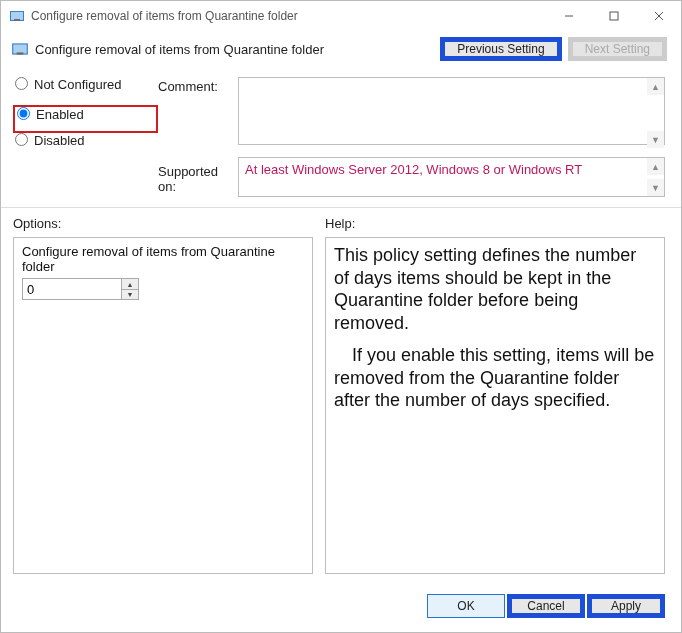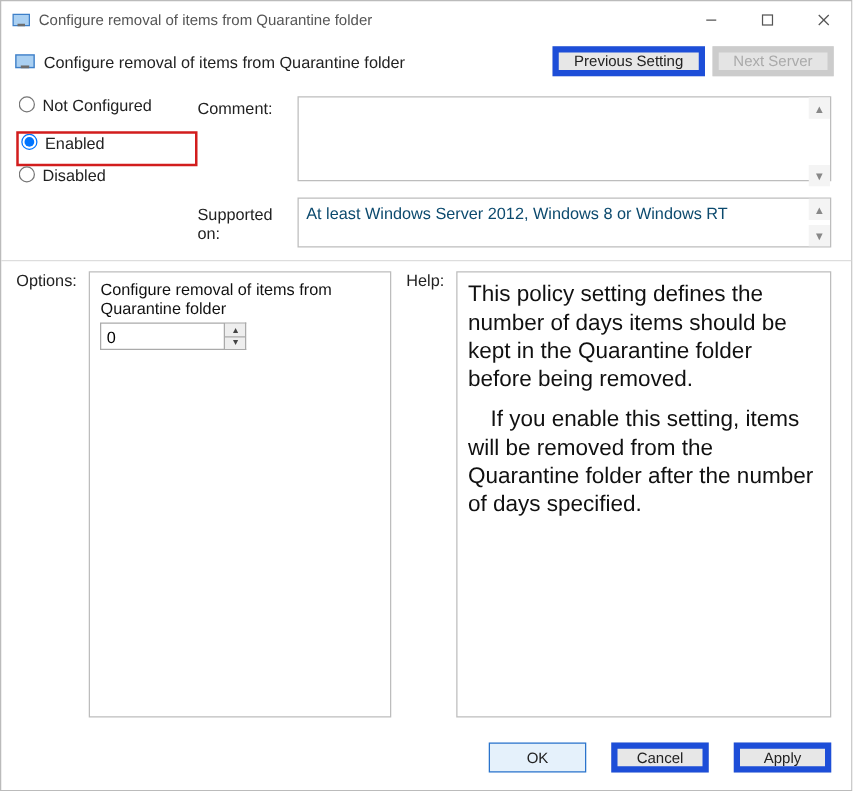--- a/index.html
+++ b/index.html
@@ -21,40 +21,40 @@
   .top-grid { display: flex; }
   .radio-col { width: 145px; padding-top: 4px; }
   .radio-row { display: flex; align-items: flex-start; height: 28px; font-size: 13px; color: #222; padding-left: 2px; }
   .radio-row input { margin: 0 6px 0 0; }
   .highlight { border: 2px solid #d21d1d; }
   .label-col { width: 80px; padding-top: 6px; font-size: 13px; color: #222; }
   .label-col .supp-label { margin-top: 70px; }
   .field-col { flex: 1; display: flex; flex-direction: column; gap: 8px; padding-top: 4px; }
   .textarea { width: 100%; border: 1px solid #bdbdbd; background: #fff; resize: none; padding: 4px; font-size: 13px; }
   .comment-box { height: 68px; }
-  .supported-box { height: 40px; display: flex; align-items: flex-start; padding: 4px 6px; font-size: 13px; color: #0c4a6e; white-space: pre-wrap; }
+  .supported-box { height: 40px; display: flex; align-items: flex-start; padding: 4px 6px; font-size: 13px; color: #be185d; white-space: pre-wrap; }
   .scroll-wrap { position: relative; }
   .scroll-arrows-v { position: absolute; right: 1px; top: 1px; bottom: 1px; width: 17px; display: flex; flex-direction: column; justify-content: space-between; }
   .sa { width: 17px; height: 17px; display: flex; align-items: center; justify-content: center; color: #888; font-size: 9px; background: #f4f4f4; }
   .mid-section { flex: 1; display: flex; padding: 8px 16px 8px 12px; gap: 12px; overflow: hidden; }
-  .col { display: flex; flex-direction: row; gap: 10px; }
+  .col { display: flex; flex-direction: column; }
   .opts-col { width: 300px; }
   .help-col { flex: 1; }
   .section-label { font-size: 13px; color: #222; margin-bottom: 6px; }
   .panel { border: 1px solid #bdbdbd; background: #fff; flex: 1; padding: 6px 8px; font-size: 13px; color: #111; overflow: hidden; }
   .opt-label { font-size: 13px; margin-bottom: 4px; }
   .spinner { display: flex; }
   .spinner input { width: 100px; height: 22px; border: 1px solid #aaa; padding: 0 4px; font-size: 13px; }
   .spin-btns { display: flex; flex-direction: column; border: 1px solid #aaa; border-left: none; }
   .spin-btns .sb { width: 16px; height: 10px; background: #eee; font-size: 7px; display: flex; align-items: center; justify-content: center; color: #444; }
   .spin-btns .sb + .sb { border-top: 1px solid #aaa; }
   .help-text { font-size: 18px; line-height: 1.25; color: #111; }
   .help-text p { margin: 0 0 10px 0; }
   .help-text p + p { text-indent: 1em; }
-  .footer { display: flex; justify-content: flex-end; gap: 20px; padding: 12px 16px 14px 12px; }
+  .footer { display: flex; justify-content: flex-end; gap: 2px; padding: 12px 16px 14px 12px; }
   .footer .btn { width: 78px; }
 </style>
 </head>
 <body>
 
 <div class="window">
 
   <div class="titlebar">
     <span class="tb-icon">
       <svg viewBox="0 0 16 16">
@@ -88,21 +88,21 @@
     <span class="header-icon">
       <svg viewBox="0 0 16 16">
           <rect x="1" y="3" width="14" height="10" fill="#3d7fc8"></rect>
           <rect x="2" y="4" width="12" height="8" fill="#aad0f2"></rect>
           <rect x="5" y="11" width="6" height="2" fill="#6d6d6d"></rect>
         </svg>
     </span>
     <span class="header-title">Configure removal of items from Quarantine folder</span>
     <div class="navs">
       <button class="btn">Previous Setting</button>
-      <button class="btn" disabled="">Next Server</button>
+      <button class="btn" disabled="">Next Setting</button>
     </div>
   </div>
 
   <div class="top-section">
     <div class="top-grid">
       <div class="radio-col">
         <label class="radio-row">
           <input type="radio" name="state" style="">
           <span>Not Configured</span>
         </label>

